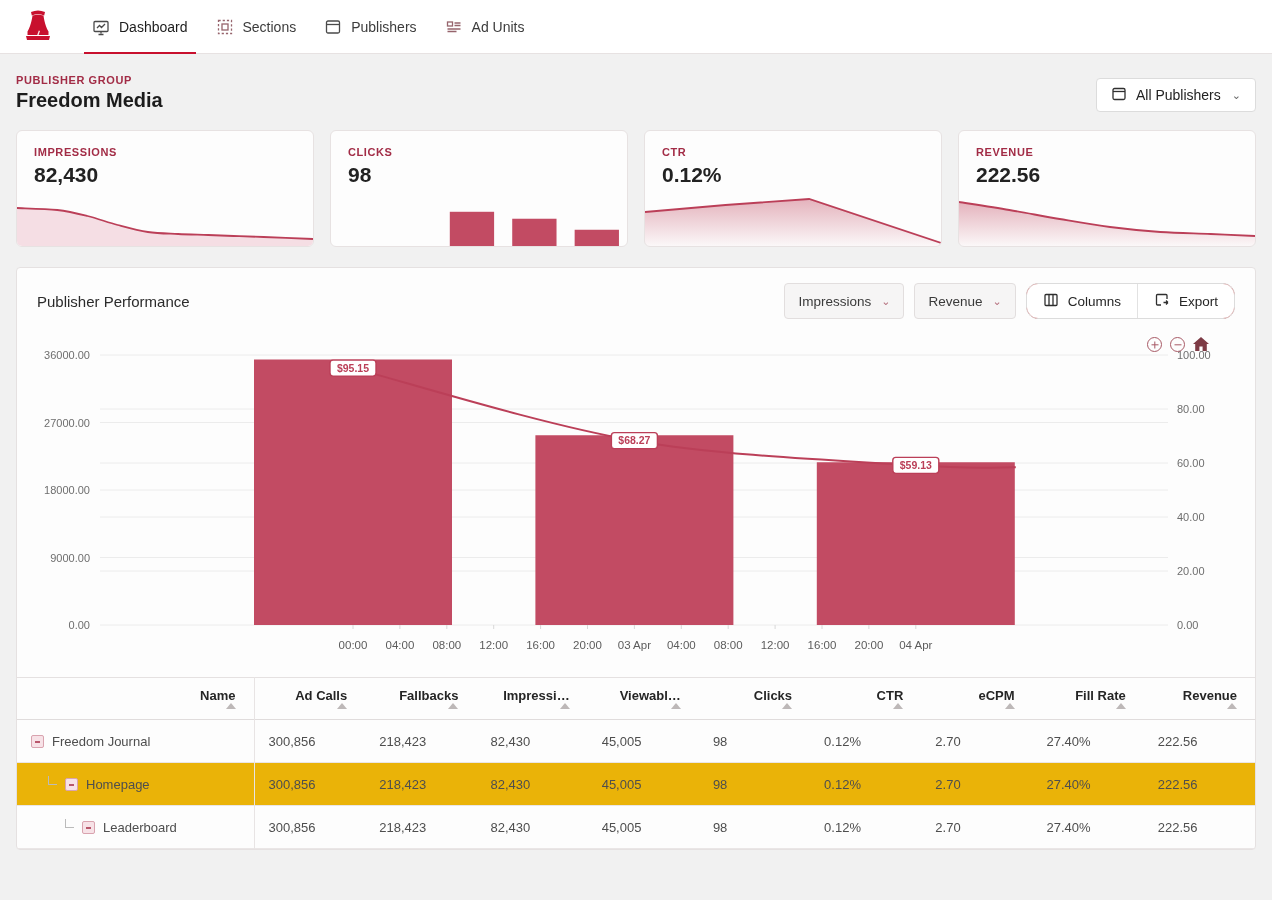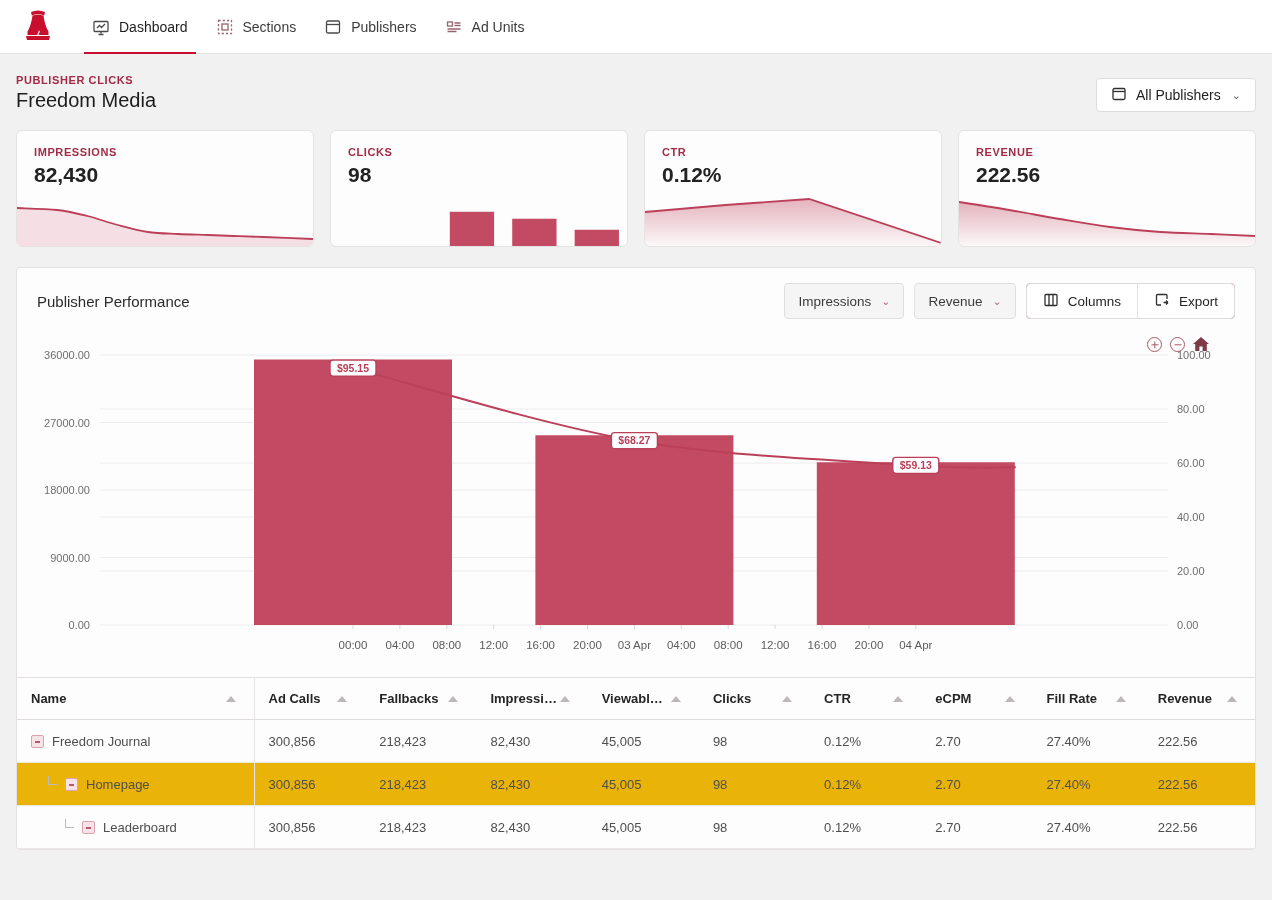--- a/index.html
+++ b/index.html
@@ -35,21 +35,21 @@
   .avatar::after { 
     content:""; position:absolute; left:4px; top:25px; width:30px; height:20px; border-radius:50%; background:#fff;
   }
   .user-block { line-height:1.25; padding-right:2px; }
   .user-name { font-size:14.5px; color:#2a2a2a; }
   .user-role { font-size:12px; color:#b06071; }
   
   .page { padding:0 16px; }
   .page-head { display:flex; align-items:flex-end; justify-content:space-between; padding-top:20px; }
   .eyebrow { font-size:11px; font-weight:bold; letter-spacing:.6px; color:#a22c46; }
-  .page-title { font-size:20px; font-weight:normal; color:#1c1c1c; margin-top:3px; }
+  .page-title { font-size:20px; font-weight:bold; color:#1c1c1c; margin-top:3px; }
   .head-controls { display:flex; gap:14px; align-items:center; }
   .date-box {
     display:flex; align-items:center; gap:10px; width:210px; height:38px; padding:0 14px;
     background:#fafafa; border:1px solid #e5dfdf; border-radius:4px; font-size:14px; color:#333; cursor:pointer;
   }
   .pub-filter {
     display:flex; align-items:center; gap:9px; height:34px; padding:0 14px;
     background:#fff; border:1px solid #dcdcdc; border-radius:4px; font-size:14px; color:#222; cursor:pointer;
   }
   .chev { font-size:11px; color:#666; margin-left:2px; }
@@ -68,21 +68,21 @@
     margin-top:20px; background:#fdfdfd; border:1px solid #e5e1e1; border-radius:4px;
   }
   .panel-head { display:flex; align-items:center; justify-content:space-between; padding:15px 20px 13px 20px; }
   .panel-title { font-size:15px; color:#2b2b2b; }
   .panel-controls { display:flex; align-items:center; gap:10px; }
   .metric-select {
     display:flex; align-items:center; gap:10px; height:36px; padding:0 13px;
     background:#f6f5f5; border:1px solid #e2dede; border-radius:4px; font-size:13.5px; color:#3a3a3a; cursor:pointer;
   }
   .metric-select .sel-chev { color:#b5707e; font-size:11px; }
-  .btn-group { display:flex; border:1px solid #dcdcdc; border-radius:4px; overflow:hidden; background:#b91c1c; }
+  .btn-group { display:flex; border:1px solid #dcdcdc; border-radius:12px; overflow:hidden; background:#b91c1c; }
   .group-btn {
     display:flex; align-items:center; gap:9px; height:34px; padding:0 16px; background:#fff; border:none;
     font-size:13.5px; color:#262626; cursor:pointer; font-family:inherit;
   }
   .group-btn + .group-btn { border-left:1px solid #e2e2e2; }
   
   .chart-wrap { position:relative; height:345px; }
   .chart-wrap svg { display:block; }
   .chart-tools { position:absolute; top:5px; right:46px; display:flex; align-items:center; gap:8px; }
   .ctool {
@@ -94,21 +94,21 @@
   }
   .ctool::before { width:7px; height:1.4px; transform:translate(-50%,-50%); }
   .ctool.zoom-in::after { width:1.4px; height:7px; transform:translate(-50%,-50%); }
   .home-btn { background:none; border:none; padding:0; cursor:pointer; display:flex; }
   
   table { width:100%; border-collapse:collapse; table-layout:fixed; border-top:1px solid #e5e1e1; }
   thead th {
     height:42px; font-size:13px; font-weight:bold; color:#252525; text-align:left;
     padding:0 18px 0 14px; cursor:pointer;
   }
-  thead th .th-inner { display:flex; align-items:center; justify-content:space-between; }
+  thead th .th-inner { display:flex; align-items:flex-end; justify-content:space-between;flex-direction:column; }
   th.name-col, td.name-col { border-right:1px solid #e8e4e4; }
   thead tr { border-bottom:1px solid #e0dcdc; }
   tbody tr { border-bottom:1px solid #eae6e6; }
   tbody tr.alt { background:#eab308; }
   tbody td { height:43px; font-size:13px; color:#4e4e4e; padding:0 14px; }
   .sort-tri {
     width:0; height:0; border-left:5px solid transparent; border-right:5px solid transparent;
     border-bottom:6px solid #bdb8b8; display:inline-block;
   }
   .name-cell { display:flex; align-items:center; gap:8px; }
@@ -171,21 +171,21 @@
       </span>
       <span>Ad Units</span>
     </a>
   </nav>
 </header>
 
 <div class="page">
 
   <div class="page-head">
     <div>
-      <div class="eyebrow">PUBLISHER CLICKS</div>
+      <div class="eyebrow">PUBLISHER GROUP</div>
       <div class="page-title">Freedom Media</div>
     </div>
     <div class="head-controls">
       <div class="pub-filter">
         <span>
           <svg width="16" height="16" viewBox="0 0 16 16" fill="none" stroke="#2f2f2f" stroke-width="1.3">
             <rect x="2" y="2.5" width="12" height="11" rx="1.5"></rect>
             <path d="M2 5.5 h12"></path>
           </svg>
         </span>

